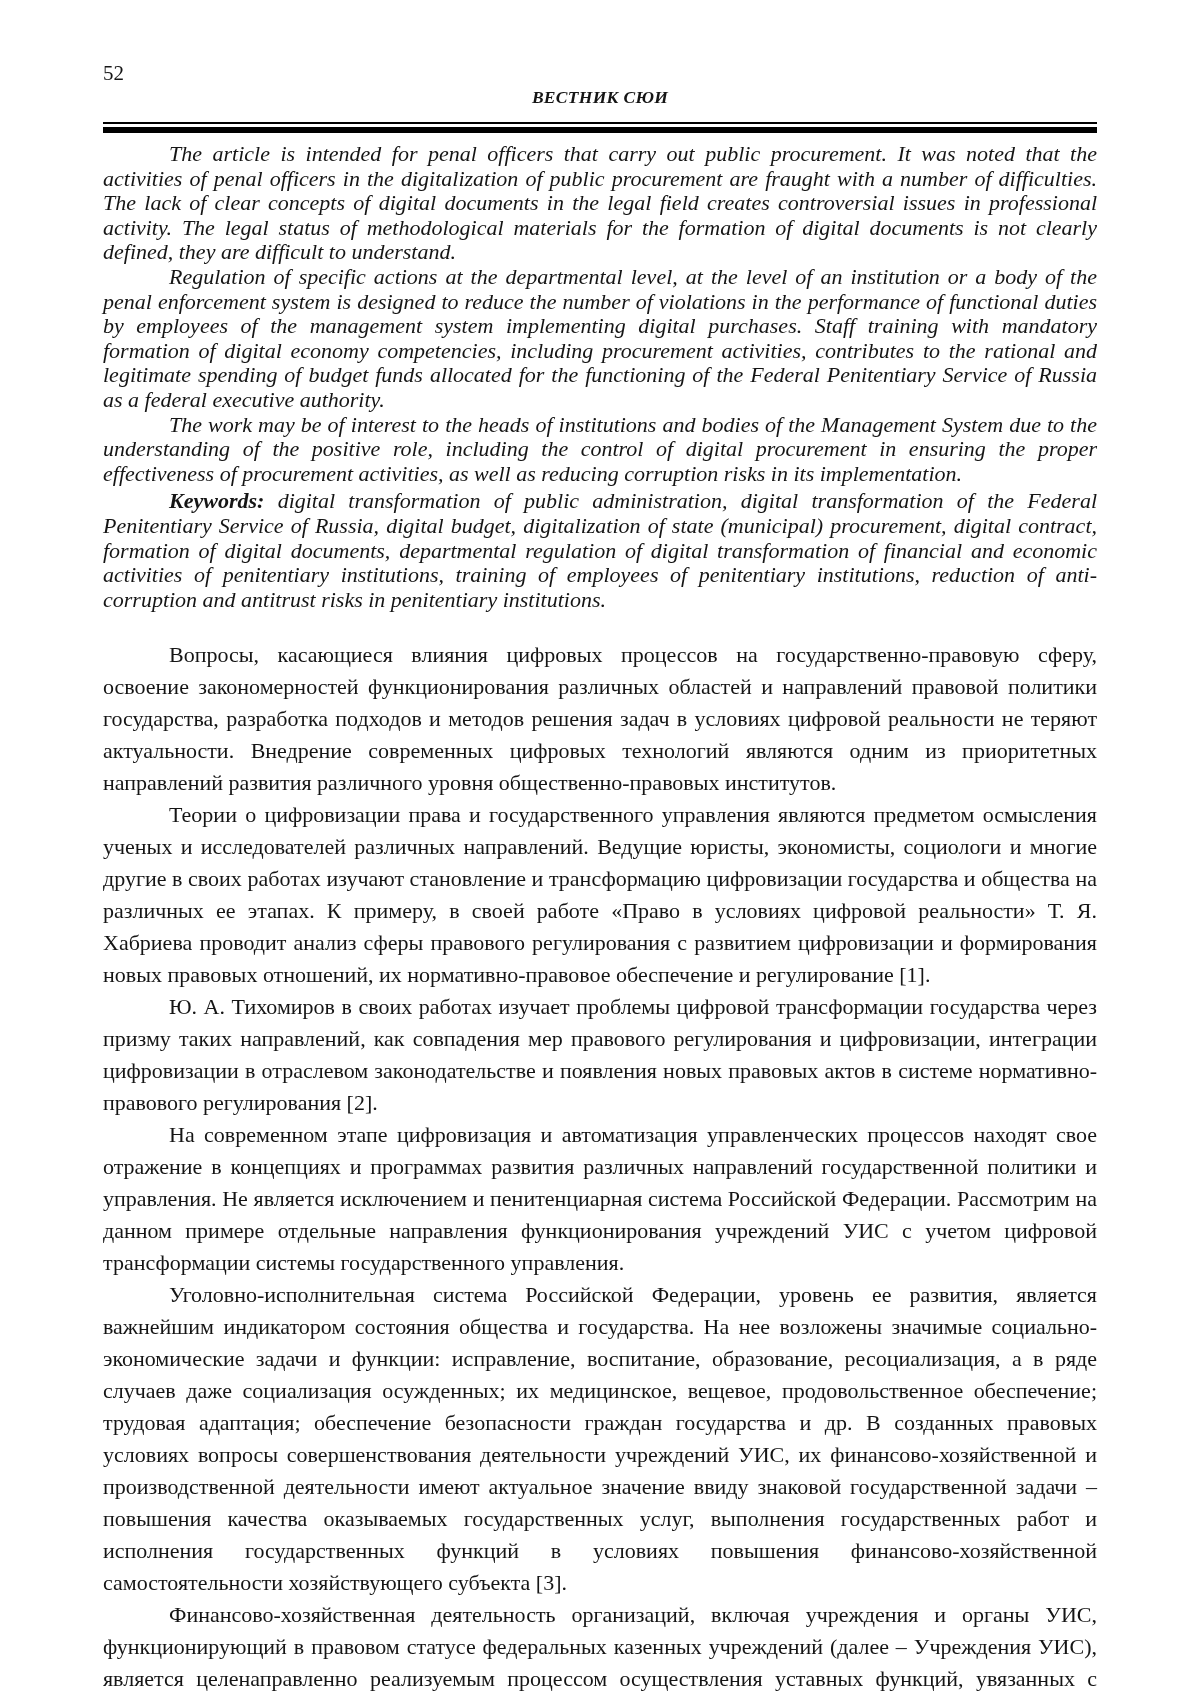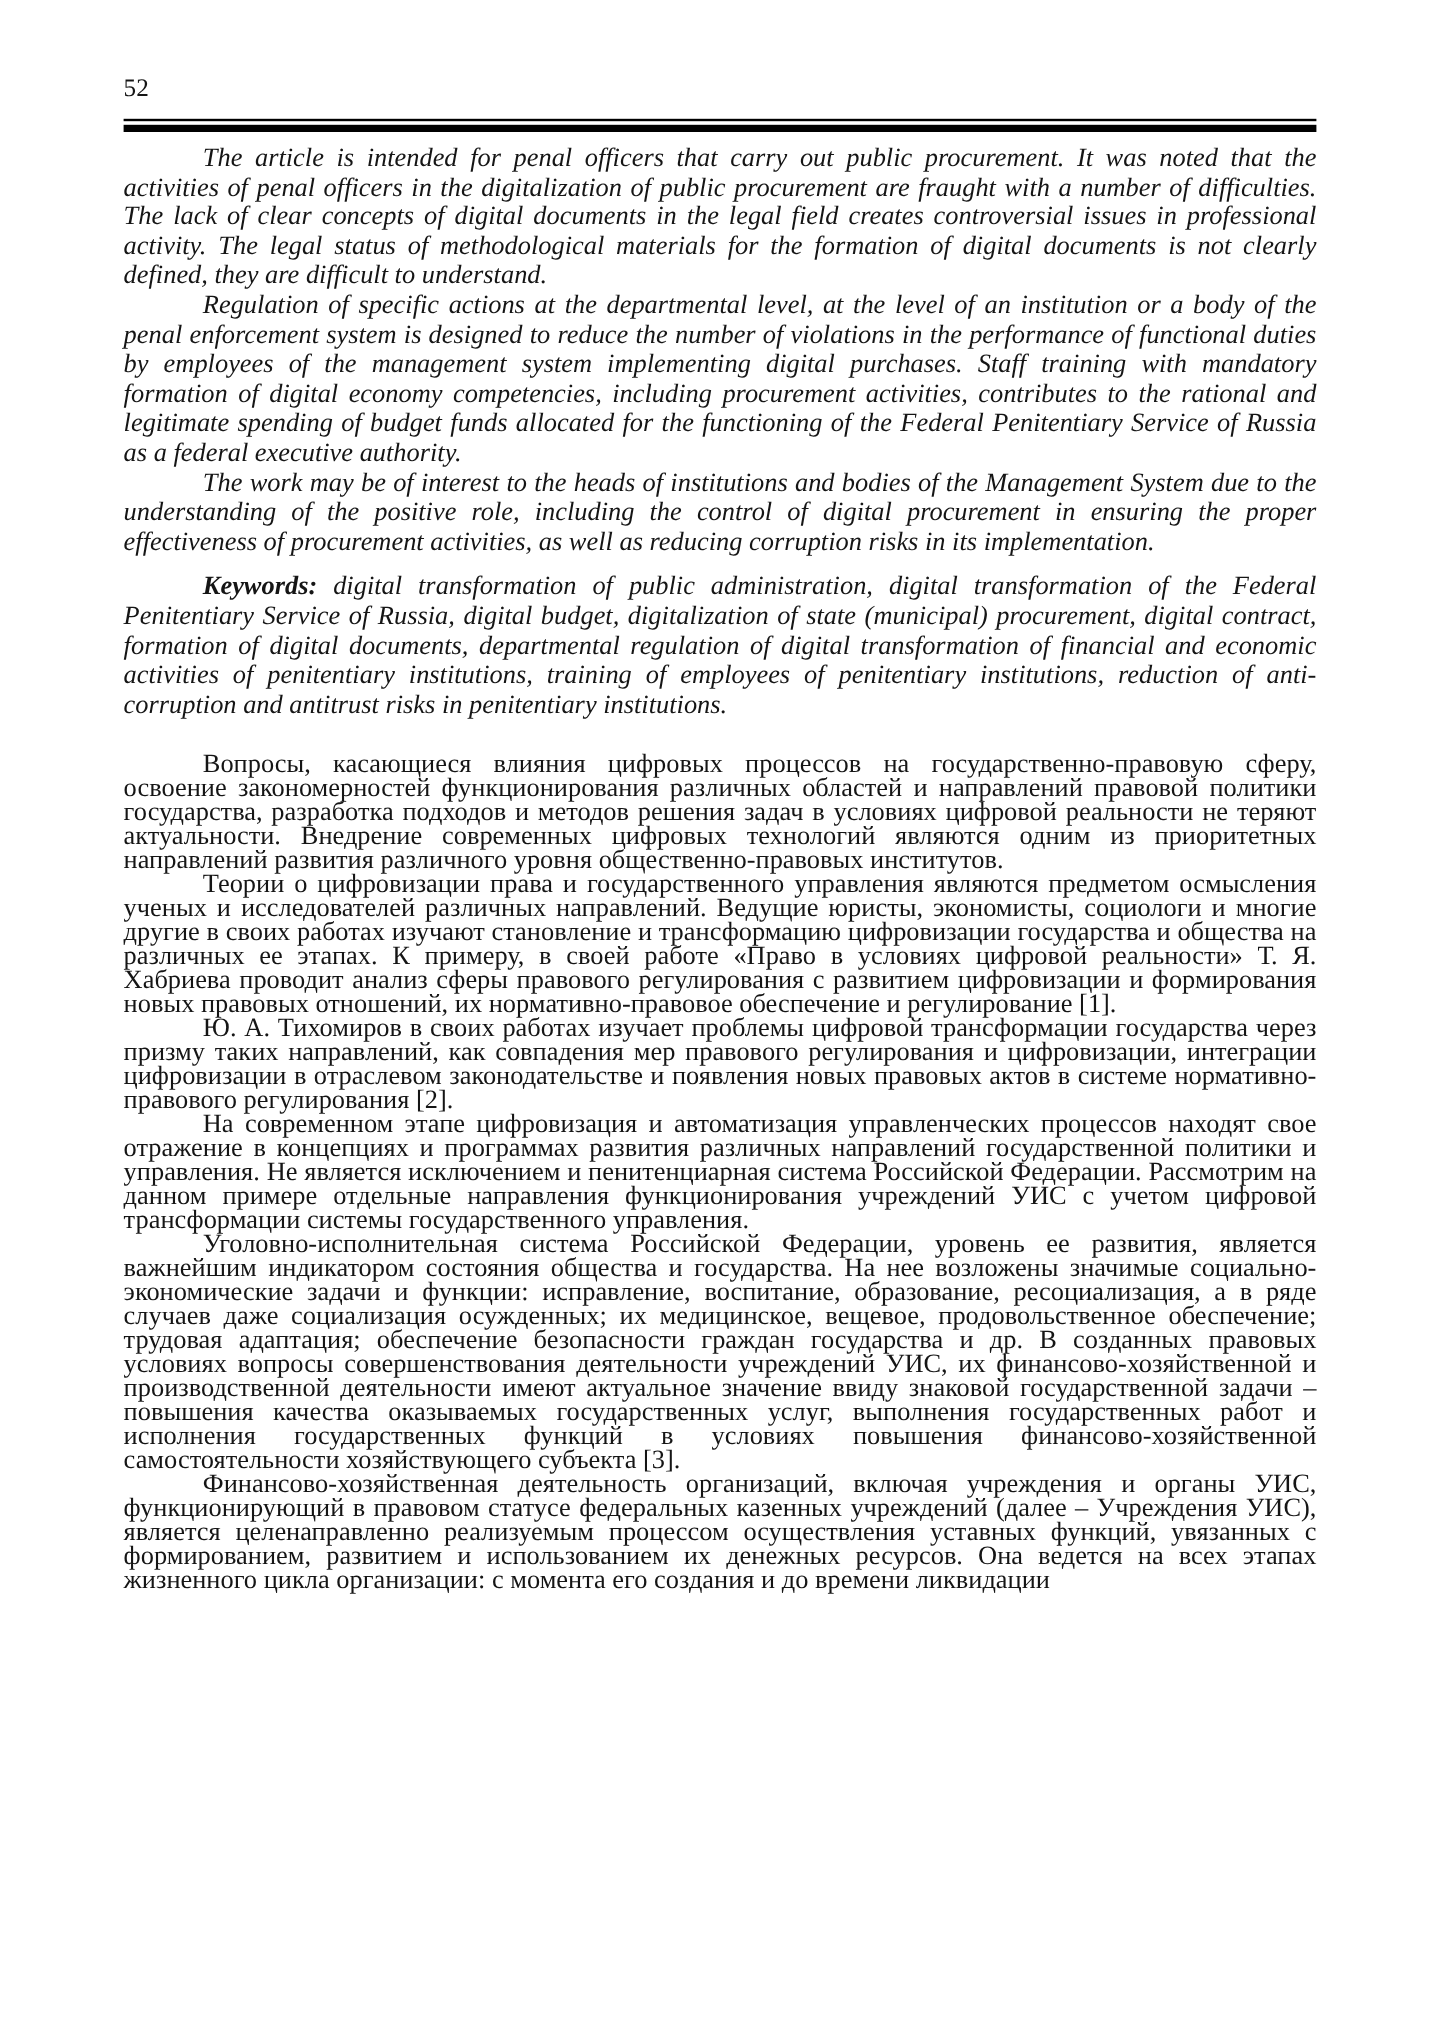--- a/index.html
+++ b/index.html
@@ -46,39 +46,40 @@
     line-height: 24.6px;
   }
   .abstract {
     margin-top: 9px;
   }
   .abstract p,
   .keywords {
     font-style: italic;
   }
   .keywords {
-    margin-top: 13px;
+    margin-top: 3px;
   }
   .kw-label {
     font-weight: bold;
   }
   .body-text {
     margin-top: 27px;
   }
   .body-text p {
-    line-height: 20px;
+    line-height: 32px;
   }
 </style>
 </head>
 <body>
 
 <div class="page">
 
   <div class="page-number">52</div>
 
+  <div class="journal-title">ВЕСТНИК СЮИ</div>
 
   <div class="header-rule"></div>
 
   <section class="abstract">
     <p>The article is intended for penal officers that carry out public procurement. It was noted that the activities of penal officers in the digitalization of public procurement are fraught with a number of difficulties. The lack of clear concepts of digital documents in the legal field creates controversial issues in professional activity. The legal status of methodological materials for the formation of digital documents is not clearly defined, they are difficult to understand.</p>
     <p>Regulation of specific actions at the departmental level, at the level of an institution or a body of the penal enforcement system is designed to reduce the number of violations in the performance of functional duties by employees of the management system implementing digital purchases. Staff training with mandatory formation of digital economy competencies, including procurement activities, contributes to the rational and legitimate spending of budget funds allocated for the functioning of the Federal Penitentiary Service of Russia as a federal executive authority.</p>
     <p>The work may be of interest to the heads of institutions and bodies of the Management System due to the understanding of the positive role, including the control of digital procurement in ensuring the proper effectiveness of procurement activities, as well as reducing corruption risks in its implementation.</p>
   </section>
 
   <p class="keywords">

